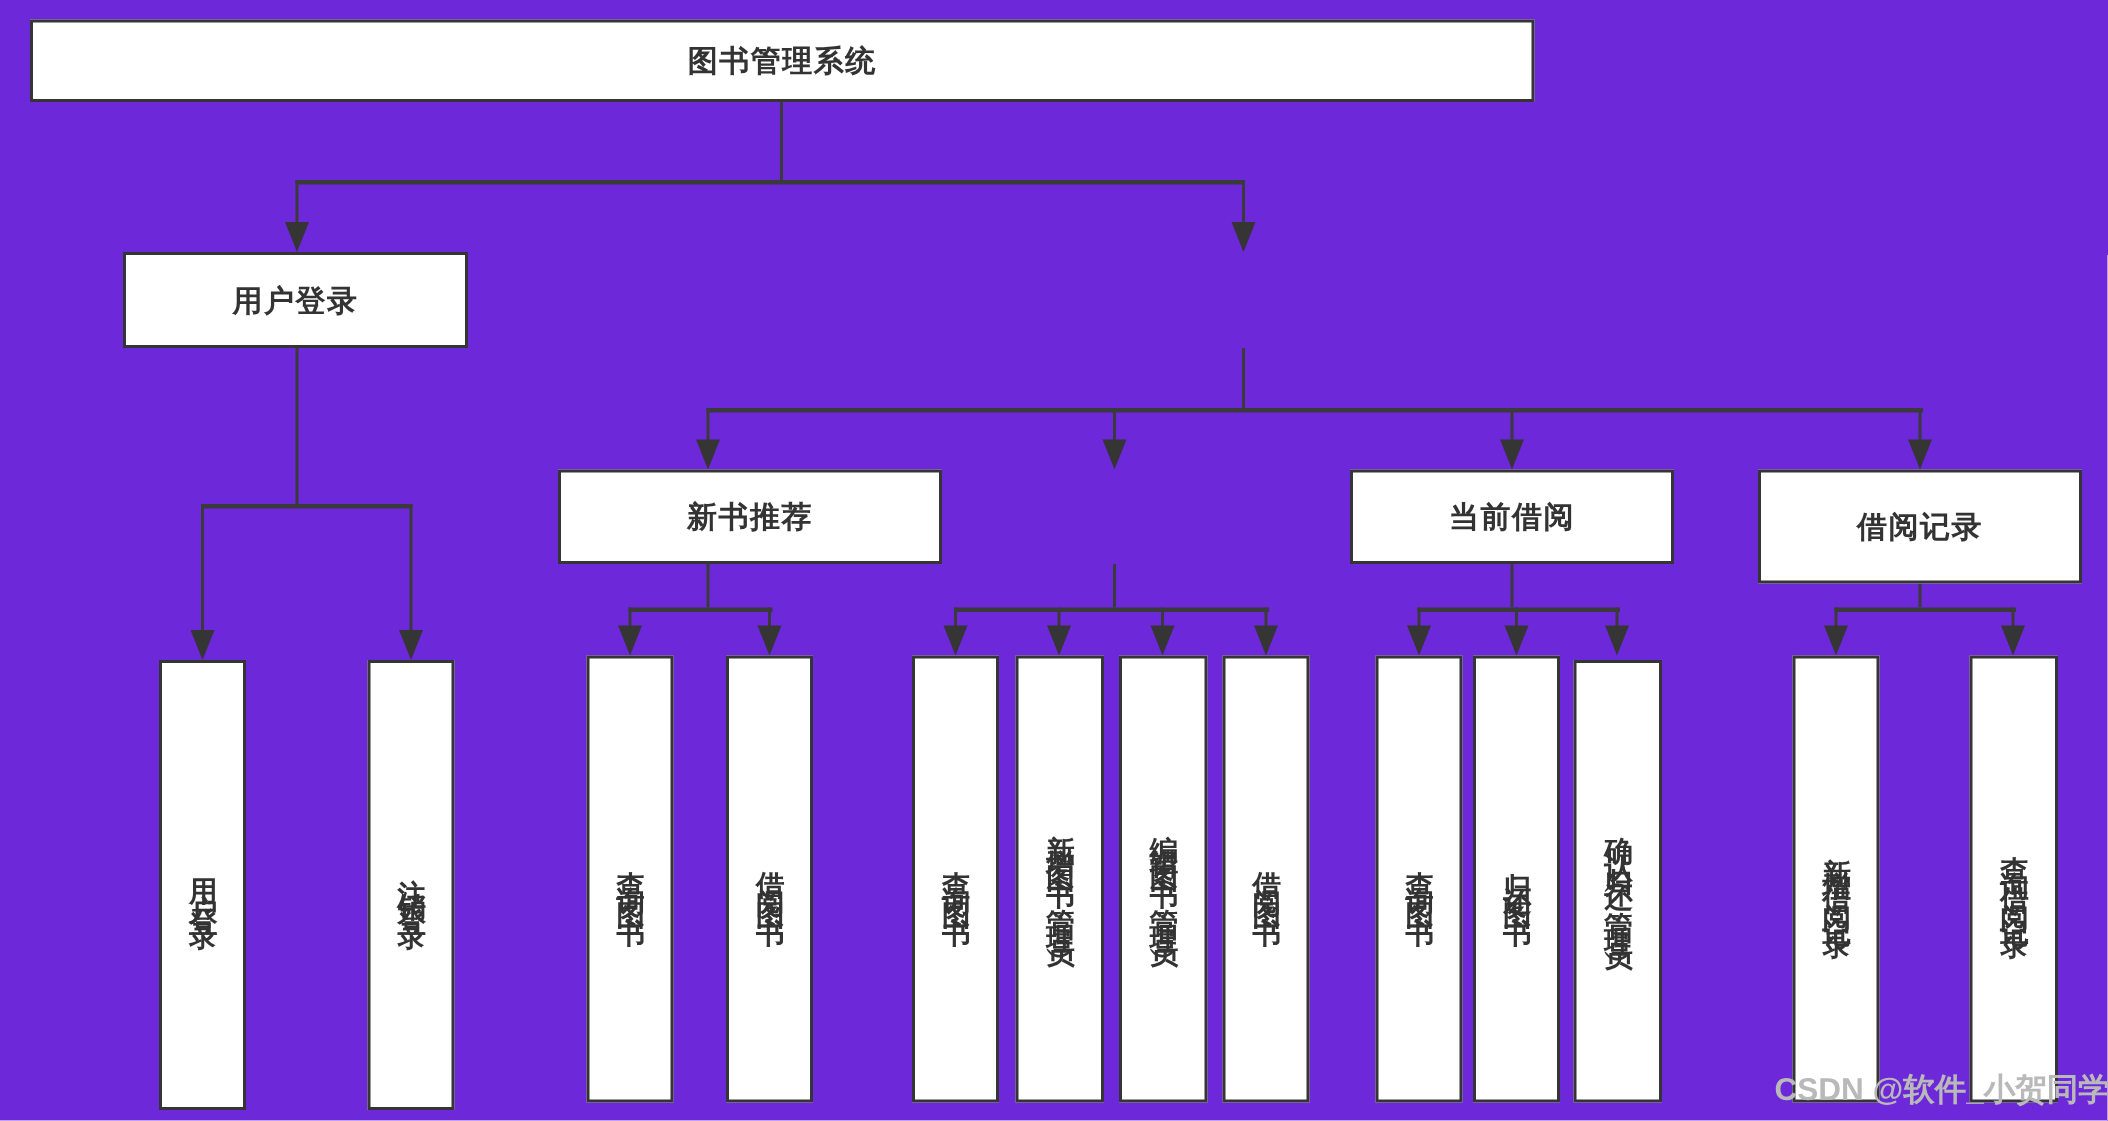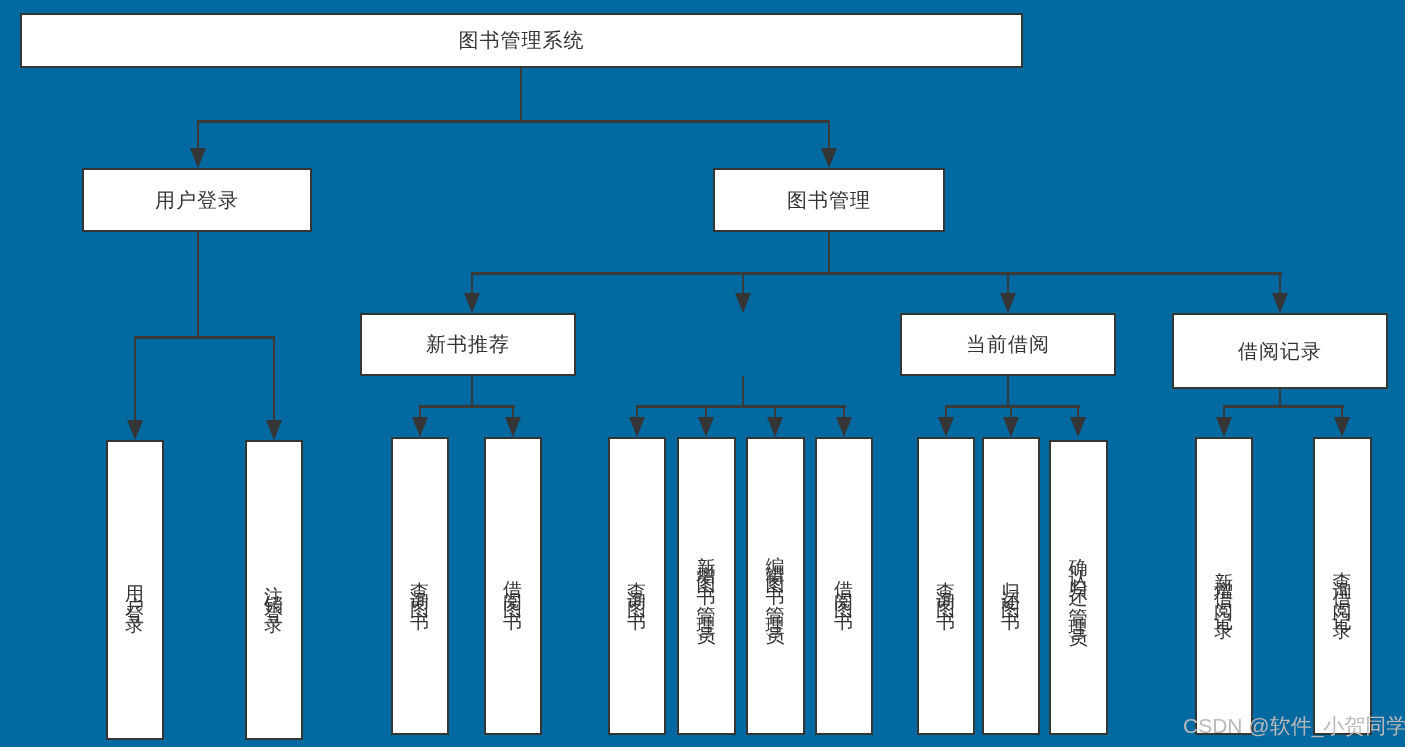--- a/index.html
+++ b/index.html
@@ -1,22 +1,23 @@
 <!DOCTYPE html>
 <html><head>
 <meta charset="utf-8">
 <style>
   html, body { margin: 0; padding: 0; background: #ffffff; }
   .canvas {
     position: relative;
     width: 1405px;
     height: 747px;
-    background: #0369a1;
+    background: #6d28d9;
     font-family: "Liberation Sans", sans-serif;
     overflow: hidden;
+    font-weight: bold;
   }
   .node {
     position: absolute;
     box-sizing: border-box;
     background: #ffffff;
     border: 2.5px solid #353535;
     display: flex;
     align-items: center;
     justify-content: center;
     color: #333333;
@@ -124,25 +125,22 @@
   <div class="vline" style="left:1340.75px;top:405px;height:14px"></div>
   <div class="arrow" style="left:1334px;top:417px"></div>
 
   <div class="node h" style="left:20px;top:13px;width:1003px;height:55px">
     <span class="lbl">图书管理系统</span>
   </div>
 
   <div class="node h" style="left:82px;top:168px;width:230px;height:64px">
     <span class="lbl">用户登录</span>
   </div>
-  <div class="node h" style="left:713px;top:168px;width:232px;height:64px">
-    <span class="lbl">图书管理</span>
-  </div>
 
-  <div class="node h" style="left:360px;top:313px;width:216px;height:63px">
+  <div class="node h" style="left:372px;top:313px;width:256px;height:63px">
     <span class="lbl">新书推荐</span>
   </div>
   <div class="node h" style="left:900px;top:313px;width:216px;height:63px">
     <span class="lbl">当前借阅</span>
   </div>
   <div class="node h" style="left:1172px;top:313px;width:216px;height:76px">
     <span class="lbl">借阅记录</span>
   </div>
 
   <div class="node v" style="left:106px;top:440px;width:58px;height:300px">

